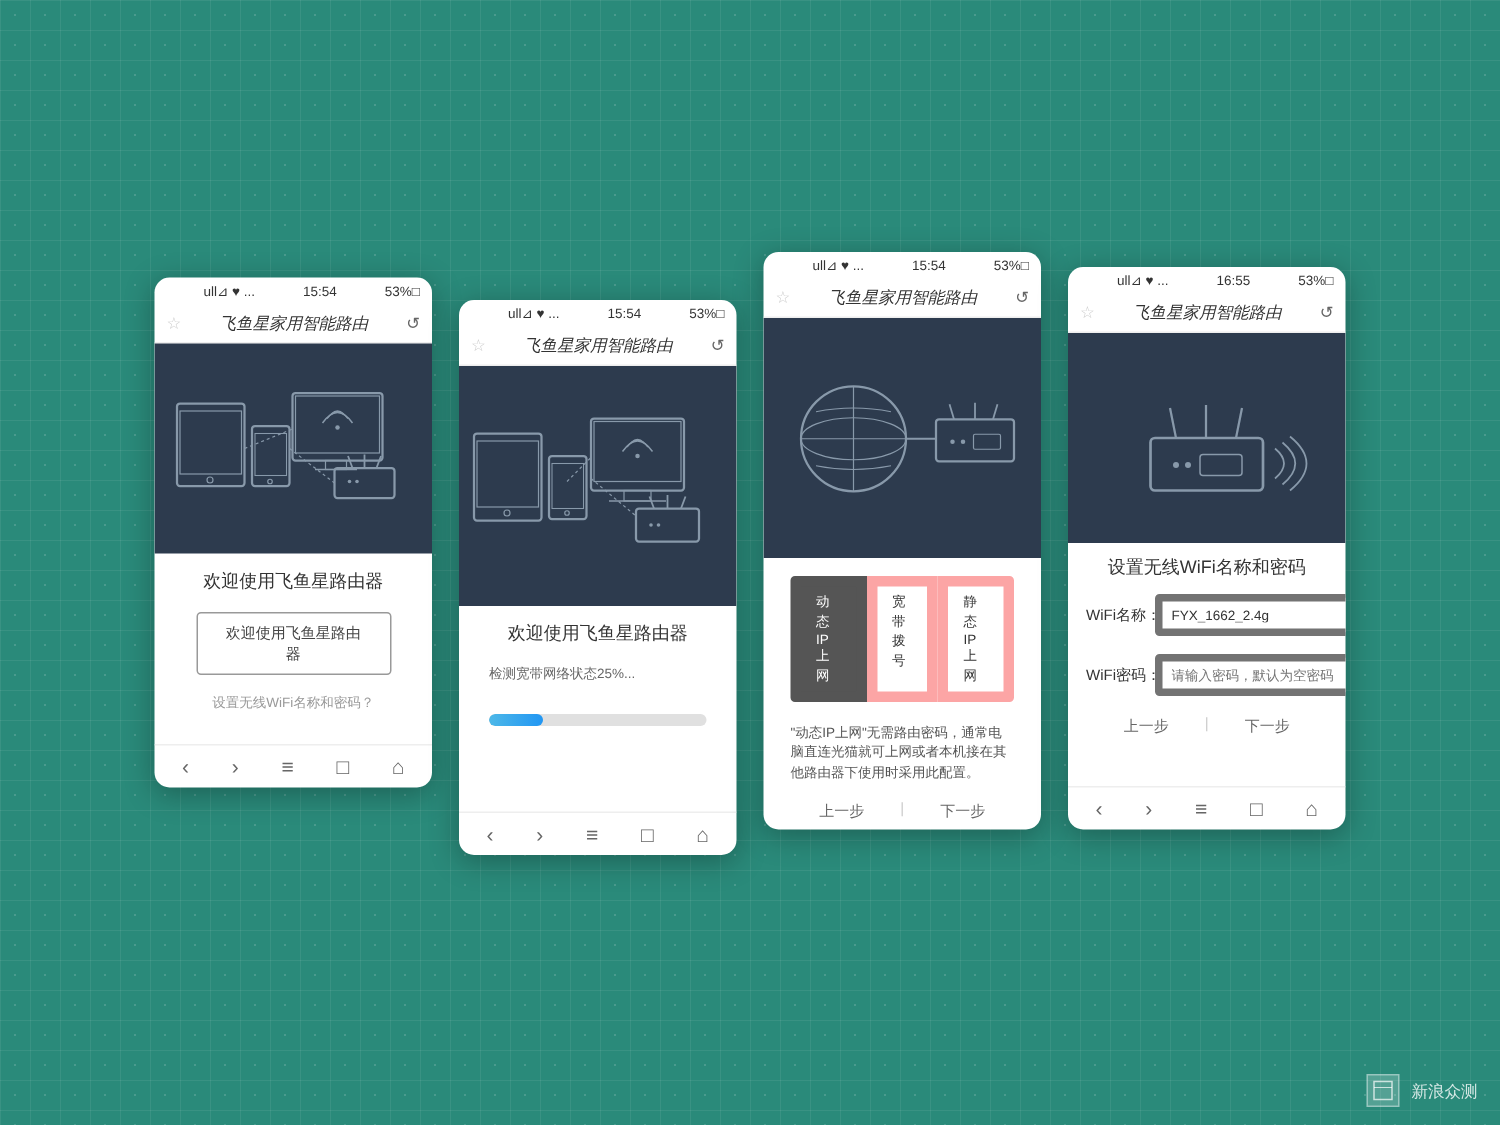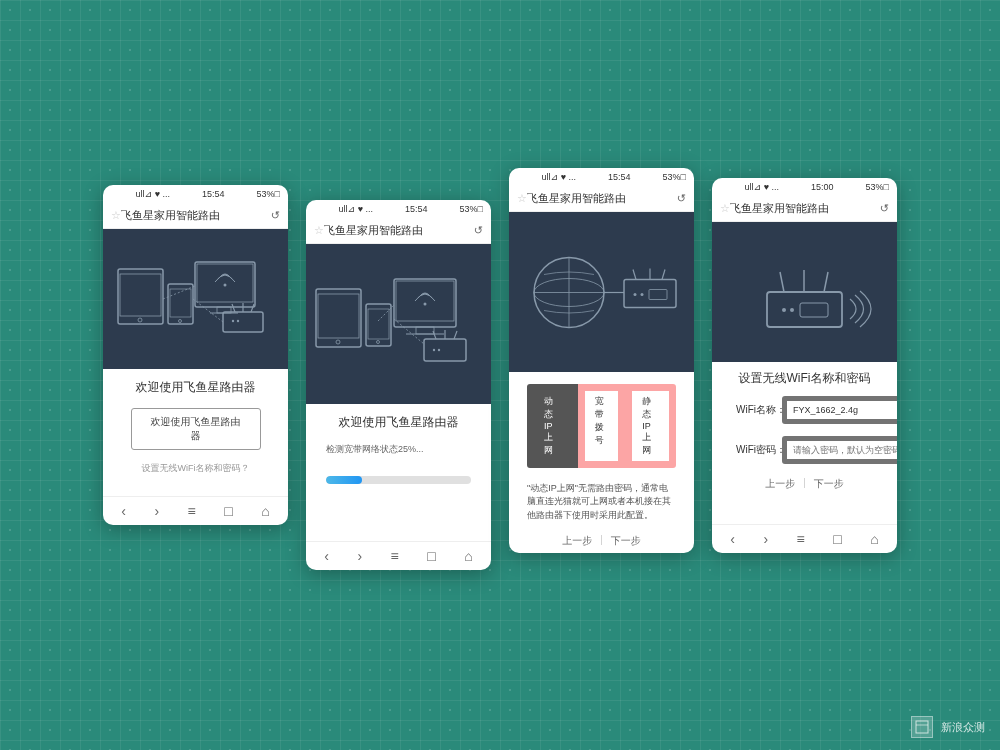--- a/index.html
+++ b/index.html
@@ -73,21 +73,21 @@
     .app-header {
       display: flex;
       align-items: center;
       justify-content: space-between;
       padding: 5px 8px;
       border-bottom: 1px solid #eee;
       flex-shrink: 0;
     }
 
     .app-header .star { color: #ccc; font-size: 11px; }
-    .app-header .title { font-size: 11px; color: #333; flex: 1; text-align: left; }
+    .app-header .title { font-size: 11px; color: #333; flex: 1; text-align: center; font-style: italic; }
     .app-header .refresh { font-size: 11px; color: #666; }
 
     
     .hero-area {
       background: #2d3b4e;
       flex: 1;
       display: flex;
       align-items: center;
       justify-content: center;
       position: relative;
@@ -207,42 +207,41 @@
       font-size: 9px;
       color: #555;
       line-height: 1.5;
       padding: 0 8px;
       text-align: left;
     }
 
     .nav-links {
       display: flex;
       justify-content: center;
-      gap: 8px;
+      gap: 24px;
       font-size: 10px;
       color: #666;
       margin-top: 4px;
     }
 
     .nav-links .divider { color: #ccc; }
 
     
     .form-row {
       display: flex;
       align-items: center;
       gap: 6px;
       margin: 3px 0;
     }
 
     .form-label {
       font-size: 10px;
       color: #333;
       white-space: nowrap;
       min-width: 40px;
-      margin-left: 12px;
     }
 
     .form-input {
       flex: 1;
       border: 5px solid #737373;
       border-radius: 3px;
       padding: 4px 6px;
       font-size: 9px;
       color: #333;
       background: #fff;
@@ -454,21 +453,21 @@
       <span class="nav-icon">›</span>
       <span class="nav-icon">≡</span>
       <span class="nav-icon">□</span>
       <span class="nav-icon">⌂</span>
     </div>
   </div>
 
   <div class="phone phone-4">
     <div class="status-bar">
       <span class="signal">ull⊿ ♥ ...</span>
-      <span class="time">15:00</span>
+      <span class="time">16:55</span>
       <span class="battery">53%□</span>
     </div>
     <div class="app-header">
       <span class="star">☆</span>
       <span class="title">飞鱼星家用智能路由</span>
       <span class="refresh">↺</span>
     </div>
     <div class="hero-area hero-medium">
       <svg class="hero-svg" viewBox="0 0 185 130" xmlns="http://www.w3.org/2000/svg">
 

